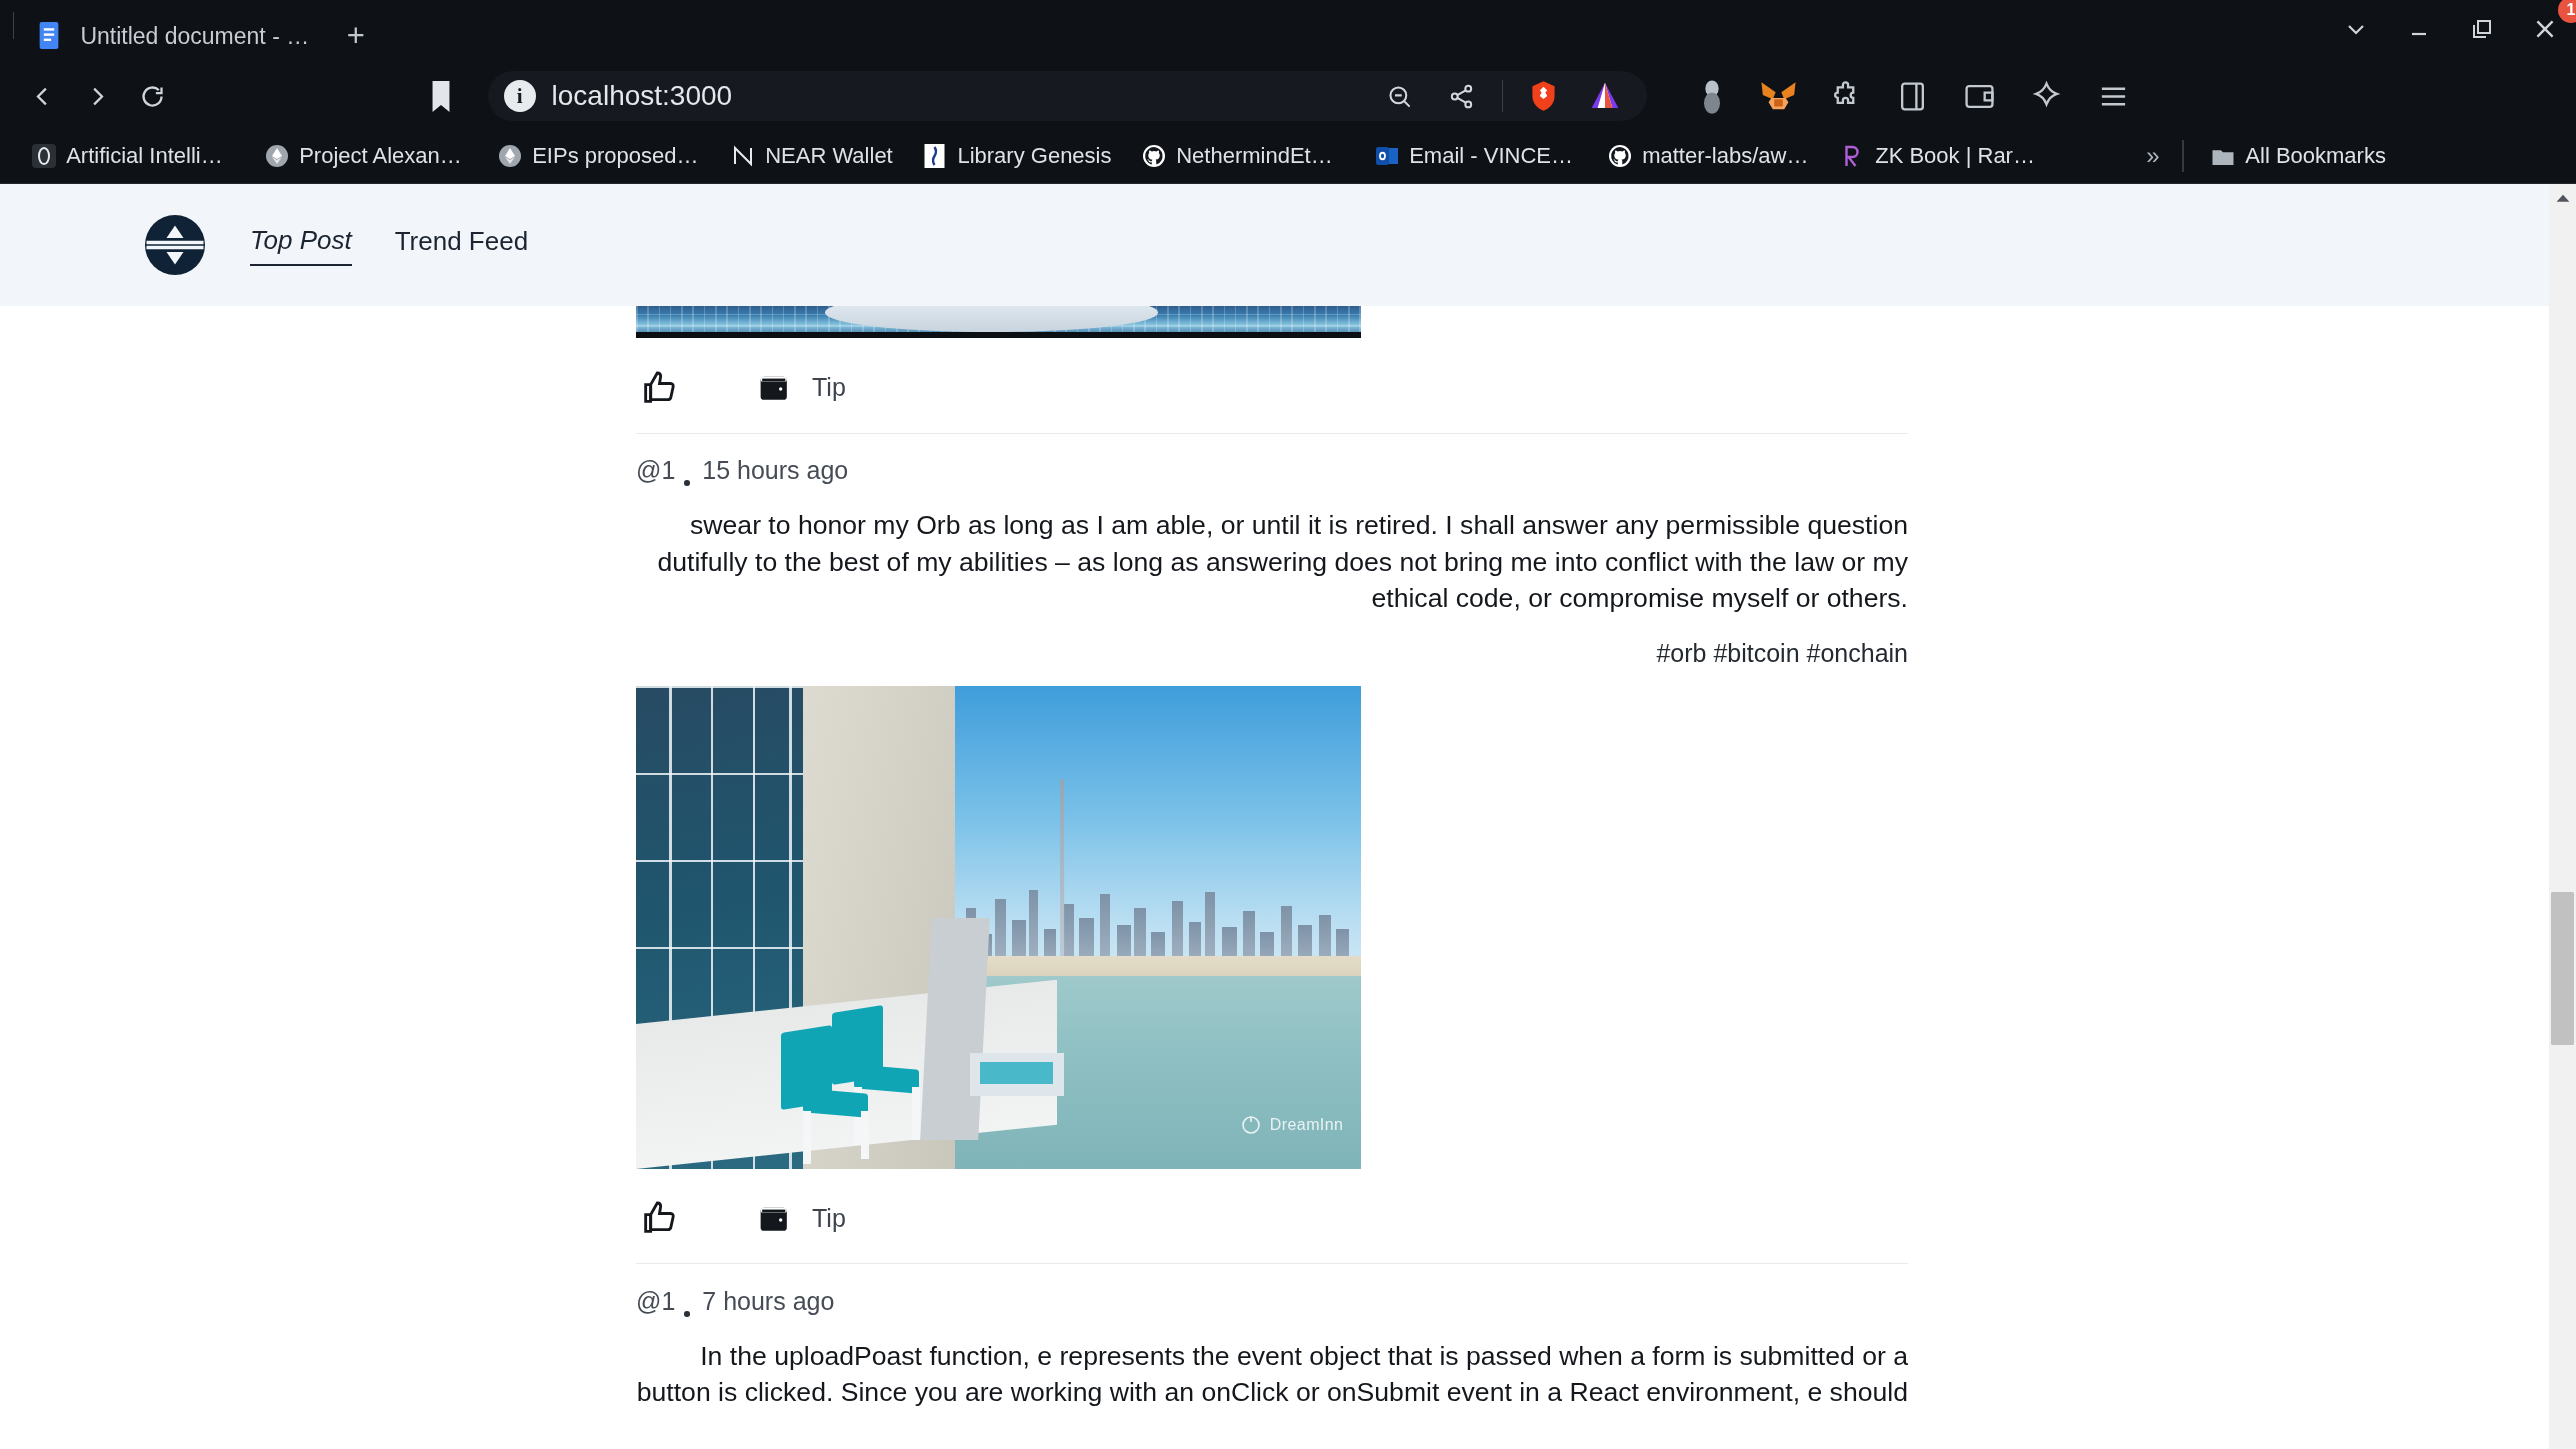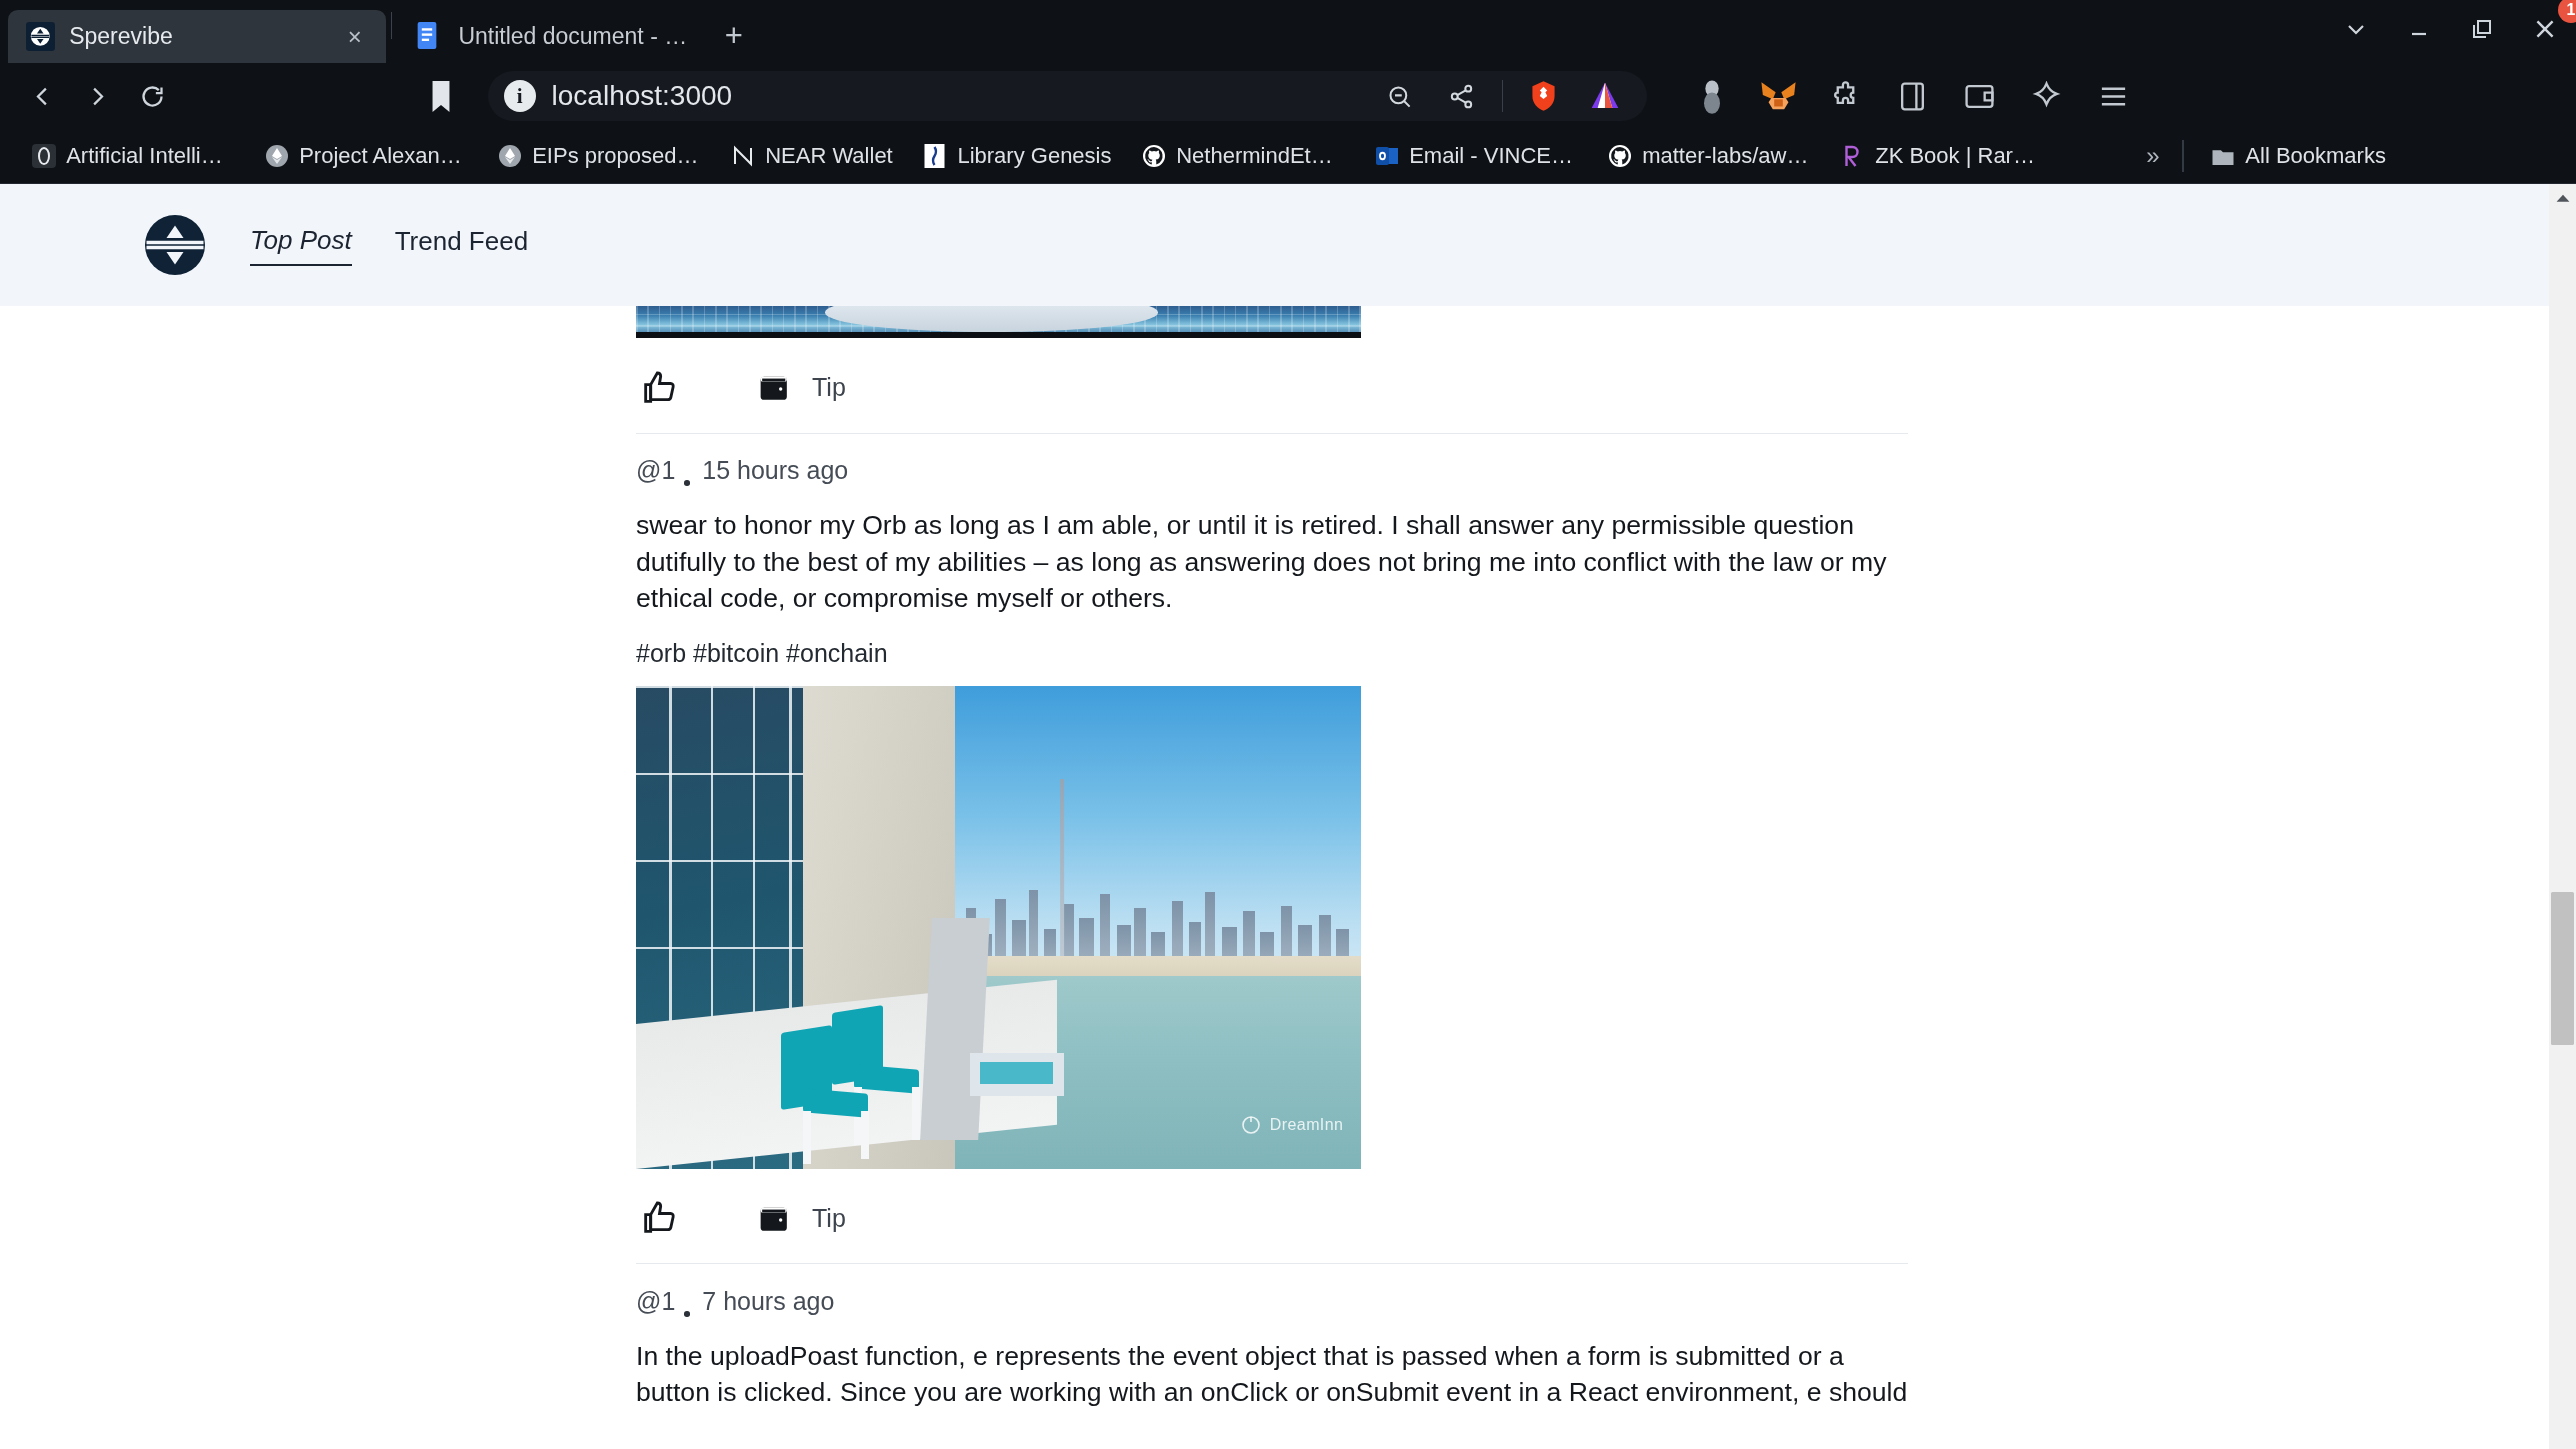--- a/index.html
+++ b/index.html
@@ -116,21 +116,21 @@
 
   .hdr-right { margin-left: auto; display: flex; align-items: center; gap: 39px; padding-right: 56px; }
   .upload { font-size: 26.6px; color: #1b2430; }
   .wallet {
     background: #134a86; color: #ffffff; font-size: 26.6px; font-weight: bold;
     border-radius: 9.7px; padding: 17.7px 32px; line-height: 1;
   }
 
   
   .feed { position: relative; background: #fff; height: calc(1449px - 63px - 66px - 55px - 122px); overflow: hidden; }
-  .card { width: 1272px; margin-left: 636px; }
+  .card { width: 1272px; margin-left: 636px; text-align: right; }
 
   .img-clip-top { width: 725px; height: 32px; overflow: hidden; position: relative; }
   .post-img { width: 725px; height: 483px; position: relative; overflow: hidden; }
 
   .actionbar { display: flex; align-items: center; gap: 0; padding: 27px 0 22.5px 0; }
   .act-thumb { width: 45px; height: 45px; display:flex; align-items:center; justify-content:center; }
   .act-wallet { width: 43px; height: 43px; display:flex; align-items:center; justify-content:center; margin-left: 72px; }
   .tip-label { font-size: 25px; color: #3d444d; margin-left: 16px; }
 
   .divider { height: 0.8px; background: #e6e9ed; width: 1272px; }
@@ -216,33 +216,20 @@
   }
   .poolband { position:absolute; left:0; right:0; bottom:0; height:18%; background:#0b0f14; }
 </style>
 </head>
 <body>
 
 <div class="browser">
 
   <div class="tabstrip">
 
-    <div class="tab active">
-      <span class="tab-fav fav-sperevibe">
-        <svg width="22.5" height="22.5" viewBox="0 0 24 24">
-          <circle cx="12" cy="12" r="10" fill="#ffffff"></circle>
-          <path d="M12 4 L15.5 9 L8.5 9 Z" fill="#0d1f33"></path>
-          <path d="M12 20 L8.5 15 L15.5 15 Z" fill="#0d1f33"></path>
-          <rect x="2.5" y="10.4" width="19" height="1.5" fill="#0d1f33"></rect>
-          <rect x="2.5" y="12.4" width="19" height="1.5" fill="#0d1f33"></rect>
-        </svg>
-      </span>
-      <span class="tab-title">Sperevibe</span>
-      <span class="tab-close">×</span>
-    </div>
 
 
     <div class="tab-sep"></div>
 
     <div class="tab inactive">
       <span class="tab-fav fav-docs">
         <svg width="24" height="27" viewBox="0 0 20 26">
           <rect x="1" y="0" width="18" height="26" rx="2" fill="#4285f4"></rect>
           <rect x="5" y="6" width="10" height="2.3" fill="#ffffff"></rect>
           <rect x="5" y="11" width="10" height="2.3" fill="#ffffff"></rect>

